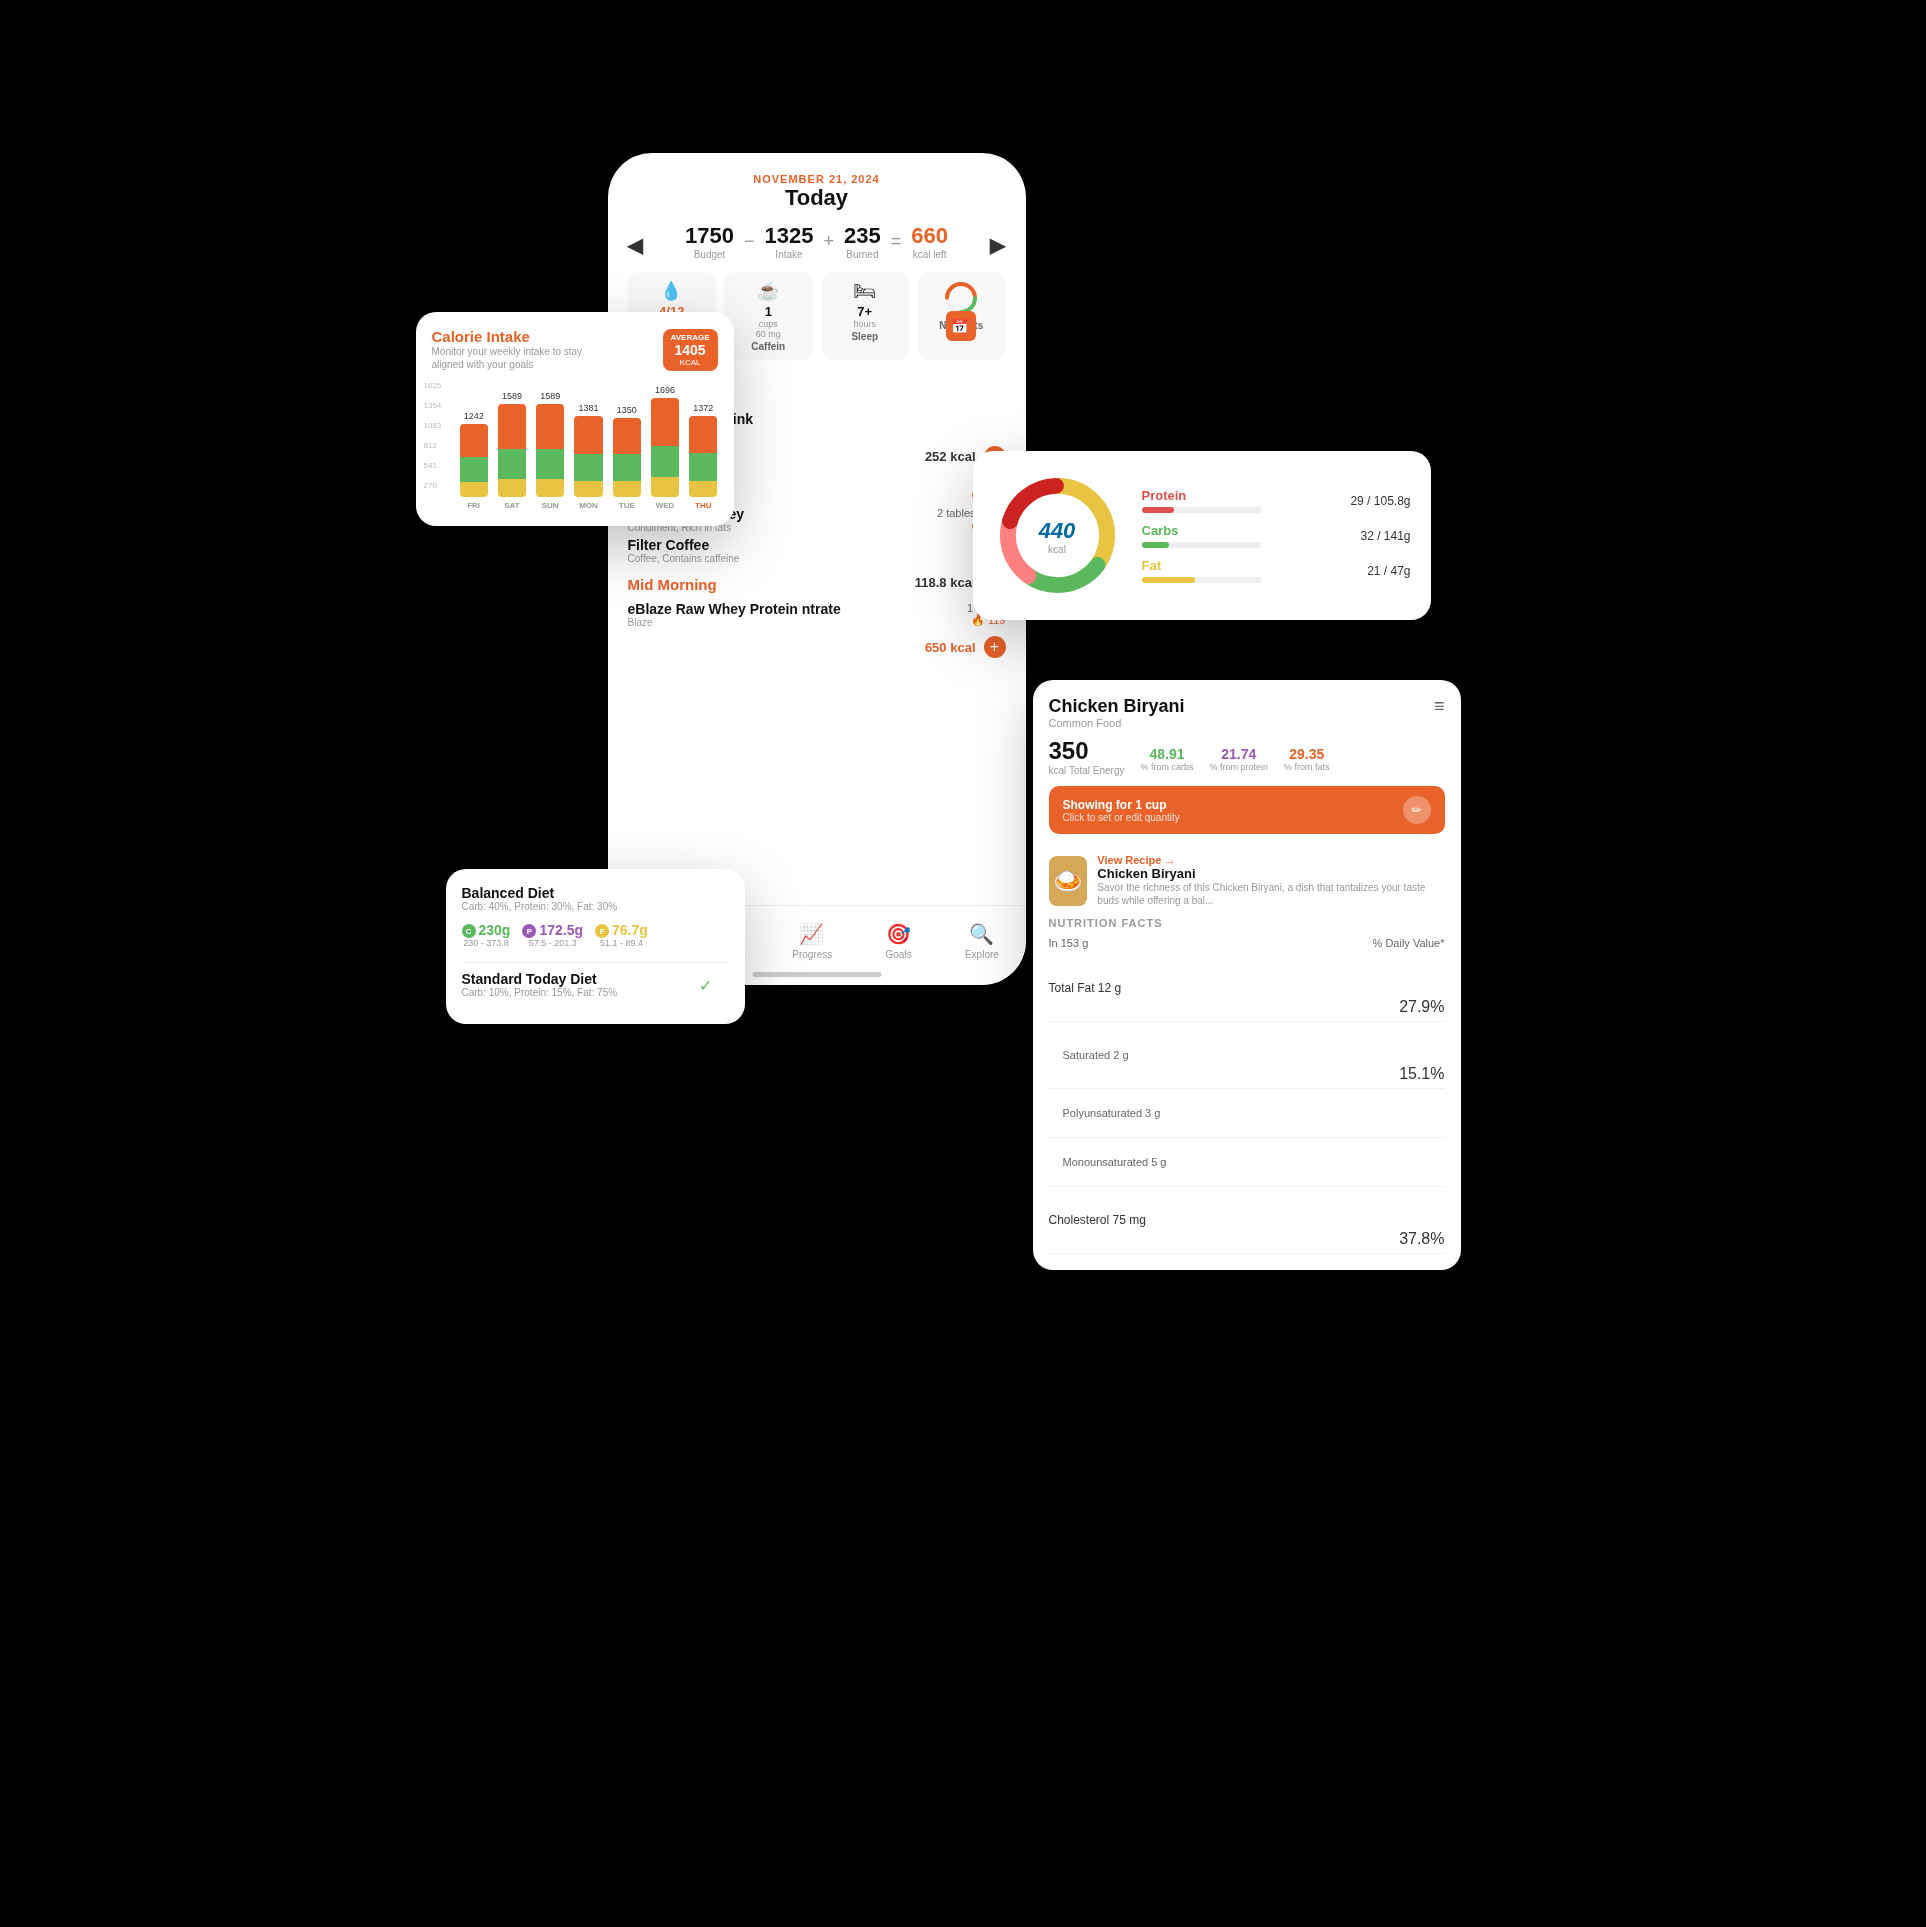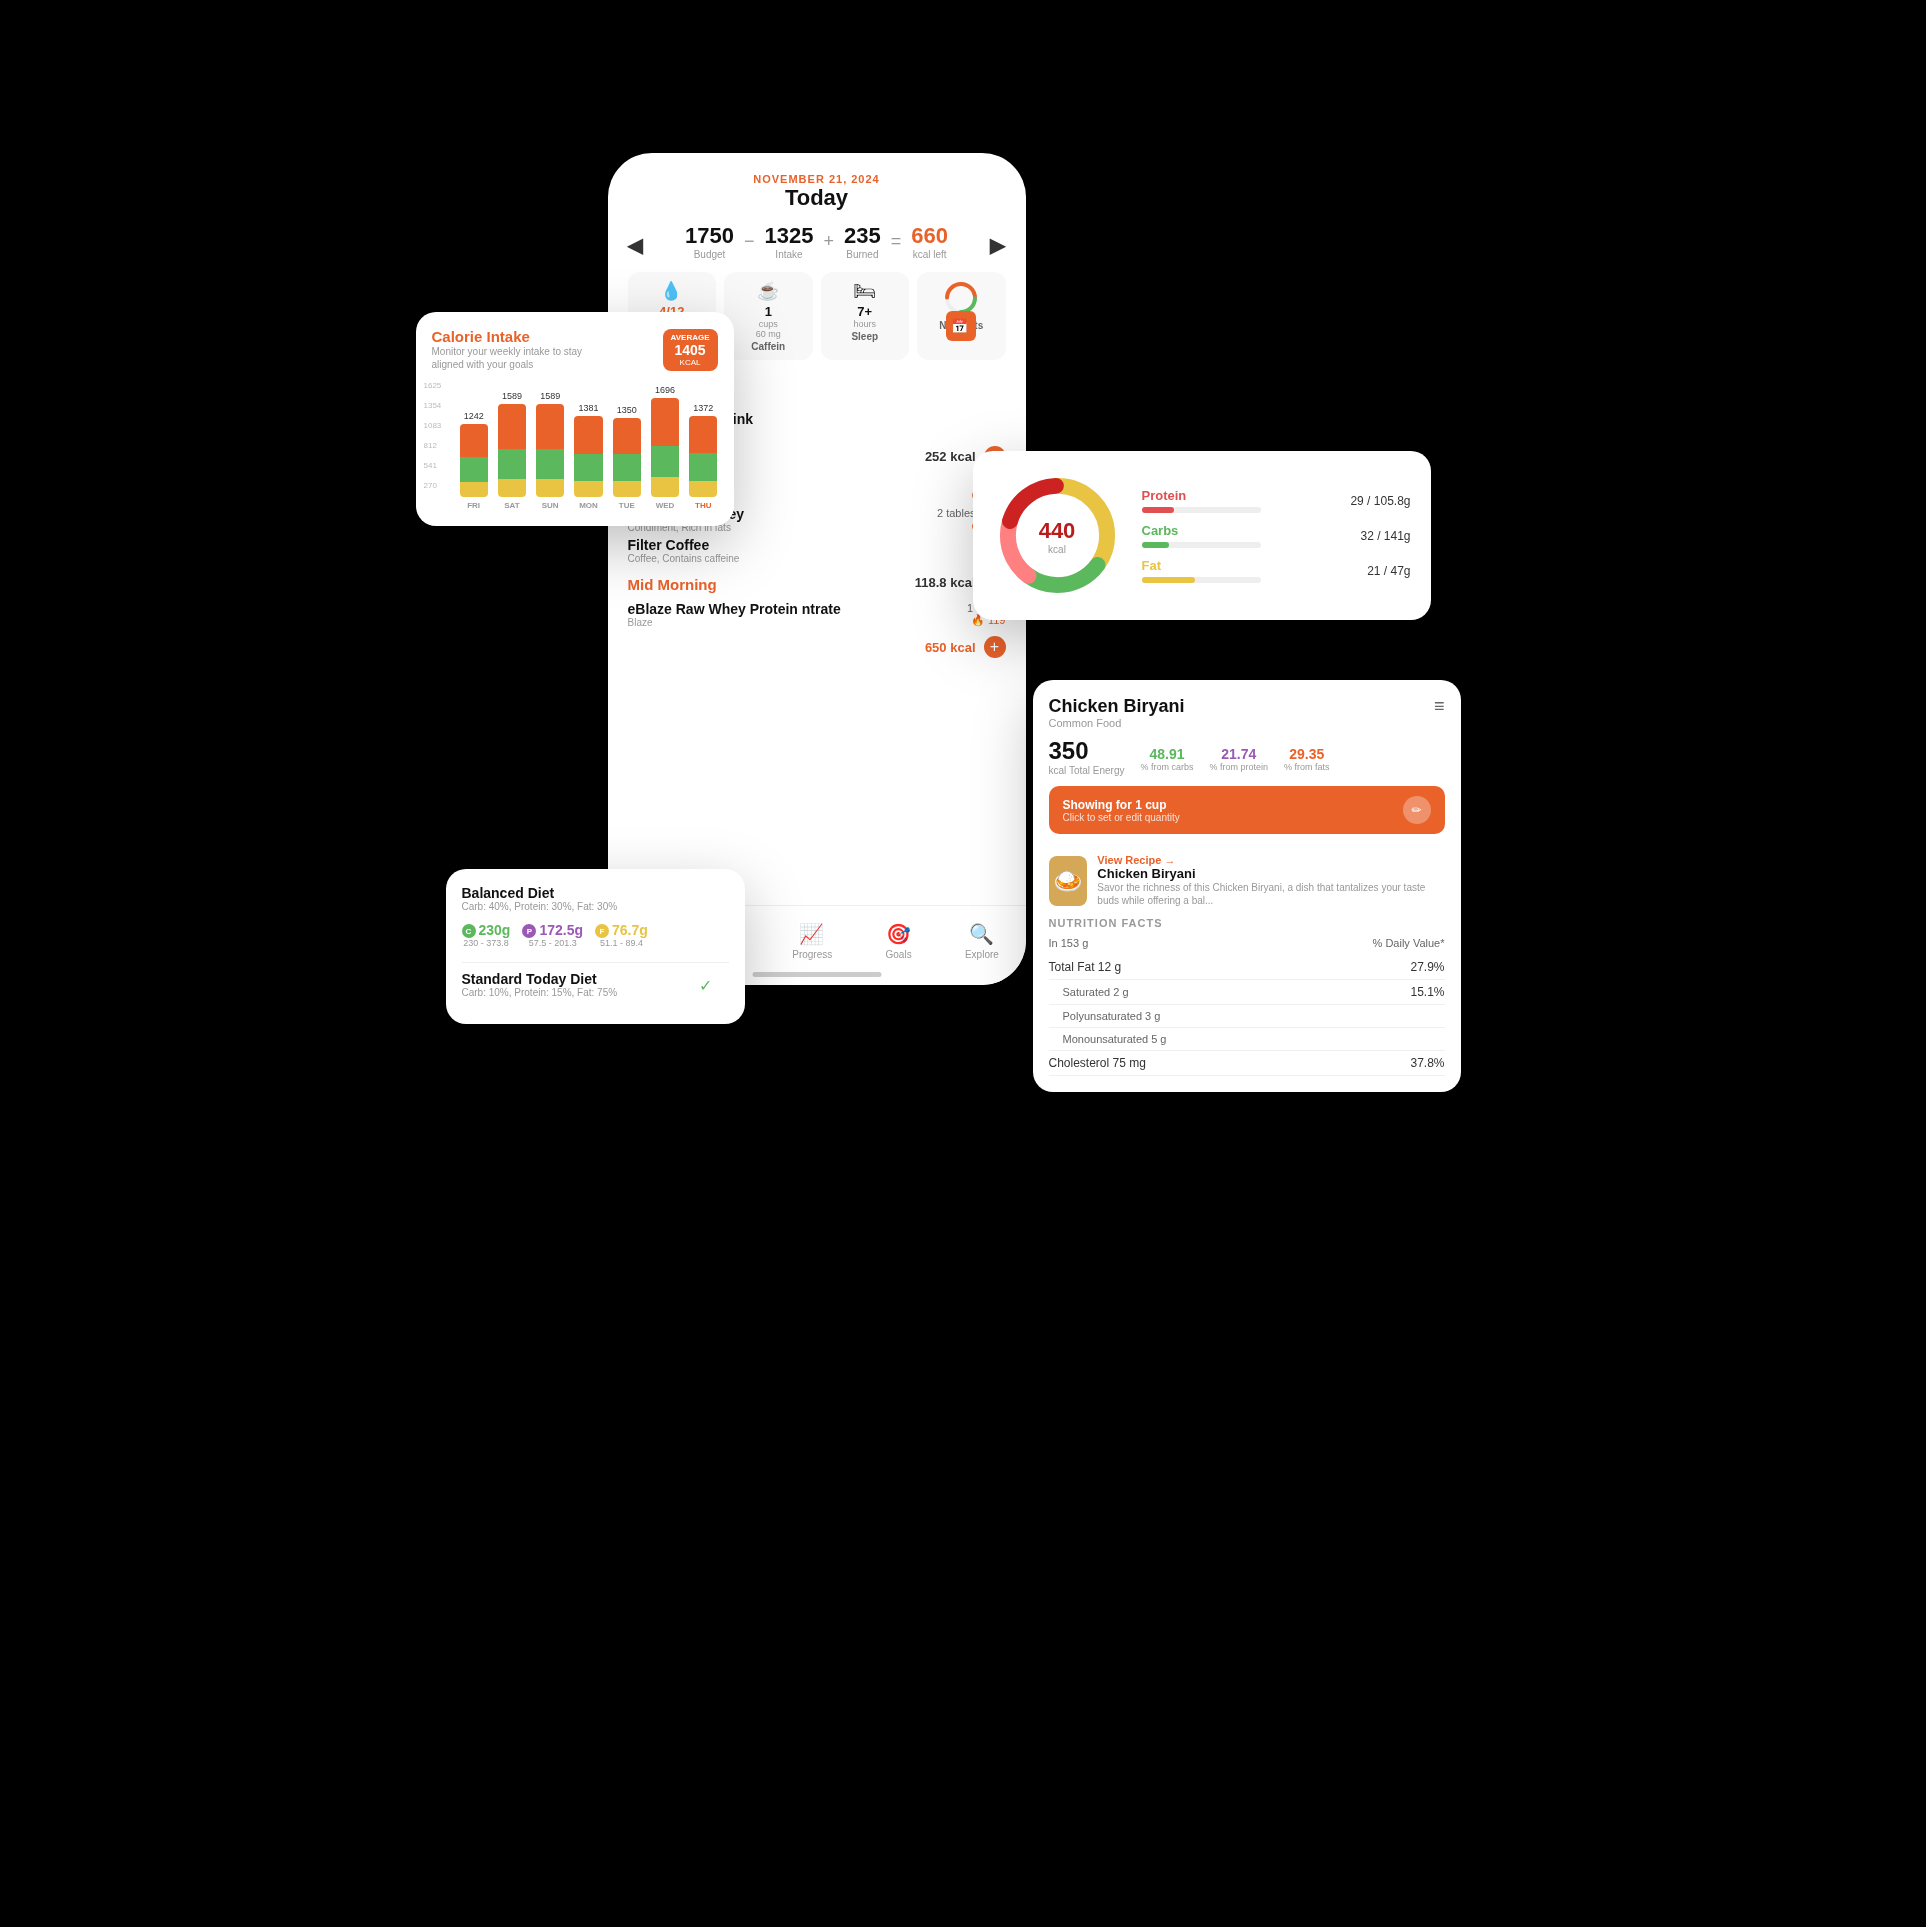--- a/index.html
+++ b/index.html
@@ -251,21 +251,21 @@
       width: 129px;
       height: 129px;
       flex-shrink: 0;
     }
     .donut-center {
       position: absolute;
       top: 50%; left: 50%;
       transform: translate(-50%, -50%);
       text-align: center;
     }
-    .donut-kcal { font-size: 22px; font-weight: 700; color: #b91c1c; }
+    .donut-kcal { font-size: 22px; font-weight: 700; color: #0369a1; font-style: italic; }
     .donut-unit { font-size: 10px; color: #999; }
 
     .nutrients-list { flex: 1; }
     .nutrient-row { display: flex; align-items: center; justify-content: space-between; margin: 10px 0; }
     .nutrient-info { display: flex; flex-direction: column; flex: 1; }
     .nutrient-name { font-size: 13px; font-weight: 700; margin-bottom: 4px; }
     .nutrient-name.red { color: #E05050; }
     .nutrient-name.green { color: #5CB85C; }
     .nutrient-name.yellow { color: #E8C442; }
     .nutrient-bar-bg { height: 6px; background: #eee; border-radius: 3px; width: 119px; }
@@ -321,21 +321,21 @@
       overflow: hidden; display: flex; align-items: center; justify-content: center;
       font-size: 24px;
     }
     .view-recipe { font-size: 11px; color: #E8622A; font-weight: 600; }
     .recipe-name { font-size: 13px; font-weight: 700; color: #111; }
     .recipe-desc { font-size: 10px; color: #999; line-height: 1.3; }
 
     .nutrition-facts-title { font-size: 11px; color: #999; letter-spacing: 1px; font-weight: 600; margin-bottom: 8px; }
     .nf-row { display: flex; justify-content: space-between; align-items: center; padding: 5px 0; border-bottom: 1px solid #f0f0f0; }
     .nf-label { font-size: 12px; color: #333; }
-    .nf-percent { font-size: 12px; color: #333; }
+    .nf-percent { font-size: 16px; color: #333; margin-top: 38px; }
     .nf-row.sub { padding-left: 14px; }
     .nf-row.sub .nf-label { font-size: 11px; color: #666; }
     .in-grams { font-size: 11px; color: #666; }
     .daily-value { font-size: 11px; color: #666; }
 
     
     .diet-card {
       position: absolute;
       top: 776px;
       left: 30px;

